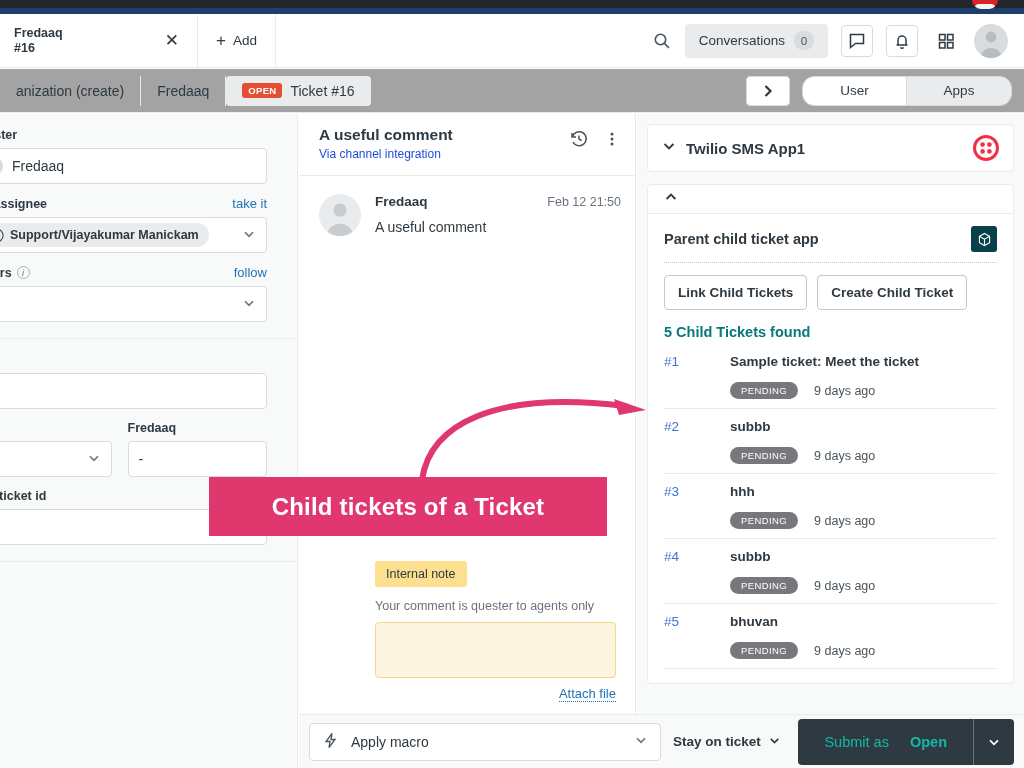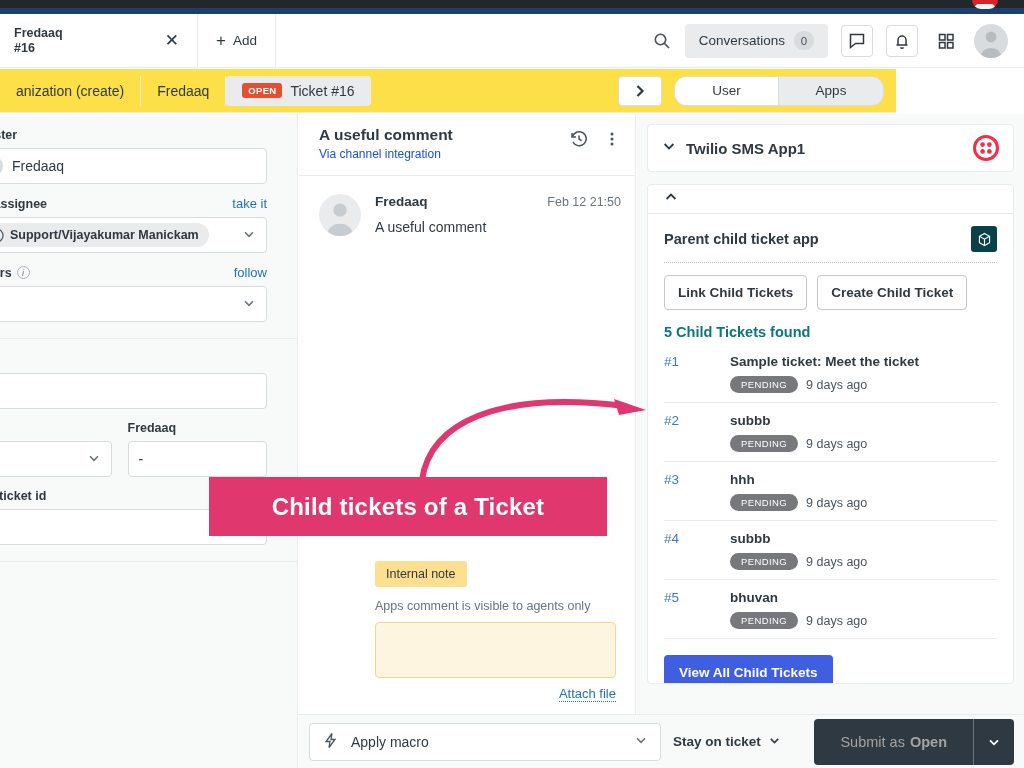--- a/index.html
+++ b/index.html
@@ -37,21 +37,21 @@
                gap:9px; padding:0 14px; font-size:13.5px; color:#2f3941; }
   .conv-badge { background:#d8dcde; border-radius:9px; min-width:20px; height:19px; display:flex;
                 align-items:center; justify-content:center; font-size:11.5px; padding:0 6px; color:#49545c;}
   .sq-btn { width:32px; height:32px; border:1px solid #d8dcde; border-radius:4px; display:flex;
             align-items:center; justify-content:center; background:#fff; }
   .grid-btn { width:30px; height:30px; display:flex; align-items:center; justify-content:center; }
   .avatar-top { width:34px; height:34px; border-radius:50%; background:#d8dcde; display:flex;
                 align-items:flex-end; justify-content:center; overflow:hidden; }
 
   
-  .crumbs { position:absolute; left:0; top:69px; width:896px; height:44px; background:#fde047;
+  .crumbs { position:absolute; left:0; top:69px; width:1024px; height:44px; background:#a3a3a3;
             border-bottom:1px solid #e9ebed; display:flex; align-items:center; }
   .crumb { height:30px; display:flex; align-items:center; gap:8px; padding:0 16px; font-size:14px;
            color:#2f3941; border-right:1px solid #e9ebed; }
   .crumb.sel { background:#e9ebed; border-radius:4px; border-right:none; margin-left:0; }
   .open-badge { background:#e34f32; color:#fff; font-size:9.5px; font-weight:bold; letter-spacing:.3px;
                 padding:2px 6px; border-radius:3px; }
   .crumb-right { margin-left:auto; display:flex; align-items:center; gap:12px; padding-right:12px; }
   .arrow-btn { width:44px; height:30px; border:1px solid #d8dcde; border-radius:4px; background:#fff;
                display:flex; align-items:center; justify-content:center; }
   .seg { display:flex; border:1px solid #d8dcde; border-radius:12px; overflow:hidden; height:30px; }
@@ -101,22 +101,22 @@
   .attach { text-align:right; margin-top:6px; }
   .attach a { font-size:13px; color:#1f73b7; border-bottom:1px dotted #1f73b7; text-decoration:none; }
 
   
   .cfooter { position:absolute; left:299px; top:714px; width:725px; height:54px; background:#f8f9f9;
              border-top:1px solid #e9ebed; display:flex; align-items:center; padding:0 10px; gap:12px; }
   .macro { width:352px; height:38px; background:#fff; border:1px solid #d8dcde; border-radius:4px;
            display:flex; align-items:center; gap:12px; padding:0 12px; font-size:14px; color:#2f3941; }
   .stay { display:flex; align-items:center; gap:7px; font-size:13.5px; font-weight:bold; color:#2f3941; }
   .submit { margin-left:auto; display:flex; height:46px; }
-  .submit .main { background:#2f3941; color:#a3a3a3; font-size:14.5px; display:flex; align-items:center;
-                  padding:0 26px; border-radius:4px 0 0 4px; gap:5px; }
+  .submit .main { background:#2f3941; color:#14b8a6; font-size:14.5px; display:flex; align-items:center;
+                  padding:0 26px; border-radius:4px 0 0 4px; gap:21px; }
   .submit .main b { font-weight:bold; }
   .submit .caret { background:#2f3941; color:#fff; width:41px; display:flex; align-items:center;
                    justify-content:center; border-left:1px solid #68737d; border-radius:0 4px 4px 0; }
 
   
   .right { position:absolute; left:637px; top:114px; width:387px; height:600px; background:#f8f9f9;
            padding:10px 10px 0 10px; }
   .card { background:#fff; border:1px solid #e9ebed; border-radius:4px; }
   .twilio { height:48px; display:flex; align-items:center; padding:0 14px; gap:10px; margin-bottom:12px; }
   .twilio-title { font-size:15px; font-weight:bold; color:#2f3941; }
@@ -130,21 +130,21 @@
   .cube { margin-left:auto; width:26px; height:26px; background:#09414a; border-radius:3px;
           display:flex; align-items:center; justify-content:center; }
   .dotted { border-bottom:1px dotted #c2c8cc; margin:10px 0 12px; }
   .btn-row { display:flex; gap:10px; }
   .obtn { border:1px solid #c2c8cc; border-radius:4px; background:#fff; font-size:13.5px; color:#2f3941;
           padding:9px 13px;font-weight:bold; }
   .found { color:#08787c; font-size:14.5px; font-weight:bold; margin:14px 0 4px; }
   .trow { display:flex; gap:0; padding:10px 0 9px; border-bottom:1px solid #e9ebed; }
   .tnum { width:66px; color:#3b73d7; font-size:13.5px; flex:none; }
   .ttitle { font-size:13.5px; font-weight:bold; color:#2f3941; }
-  .tmeta { display:flex; align-items:center; gap:8px; margin-top:7px;text-align:center; }
+  .tmeta { display:flex; align-items:center; gap:16px; margin-top:13px;text-align:center; }
   .pending { background:#77787b; color:#fff; font-size:9.5px; letter-spacing:.4px; border-radius:9px;
              padding:3px 11px; }
   .tago { font-size:12.5px; color:#49545c; }
   .viewall { margin-top:16px; background:#3f5ee2; color:#fff; font-size:13.5px; font-weight:bold;
              border-radius:4px; padding:10px 15px; display:inline-block; }
 
   
   .anno-banner { position:absolute; left:209px; top:477px; width:398px; height:59px; background:#e0376f;
                  display:flex; align-items:center; justify-content:center; z-index:30; }
   .anno-text { color:#fff; font-size:24px; font-weight:bold; letter-spacing:.2px; }
@@ -345,21 +345,21 @@
         <div style="display:flex; align-items:baseline;">
           <span class="c-author">Fredaaq</span>
           <span class="c-date">Feb 12 21:50</span>
         </div>
         <div class="c-text">A useful comment</div>
       </div>
     </div>
 
     <div class="composer">
       <span class="note-tab">Internal note</span>
-      <div class="note-hint">Apps comment is visible to agents only</div>
+      <div class="note-hint">Your comment is quester to agents only</div>
       <div class="note-box"></div>
       <div class="attach">
         <a href="#">Attach file</a>
       </div>
     </div>
   </div>
 
   <div class="right">
     <div class="card twilio">
       <span>

